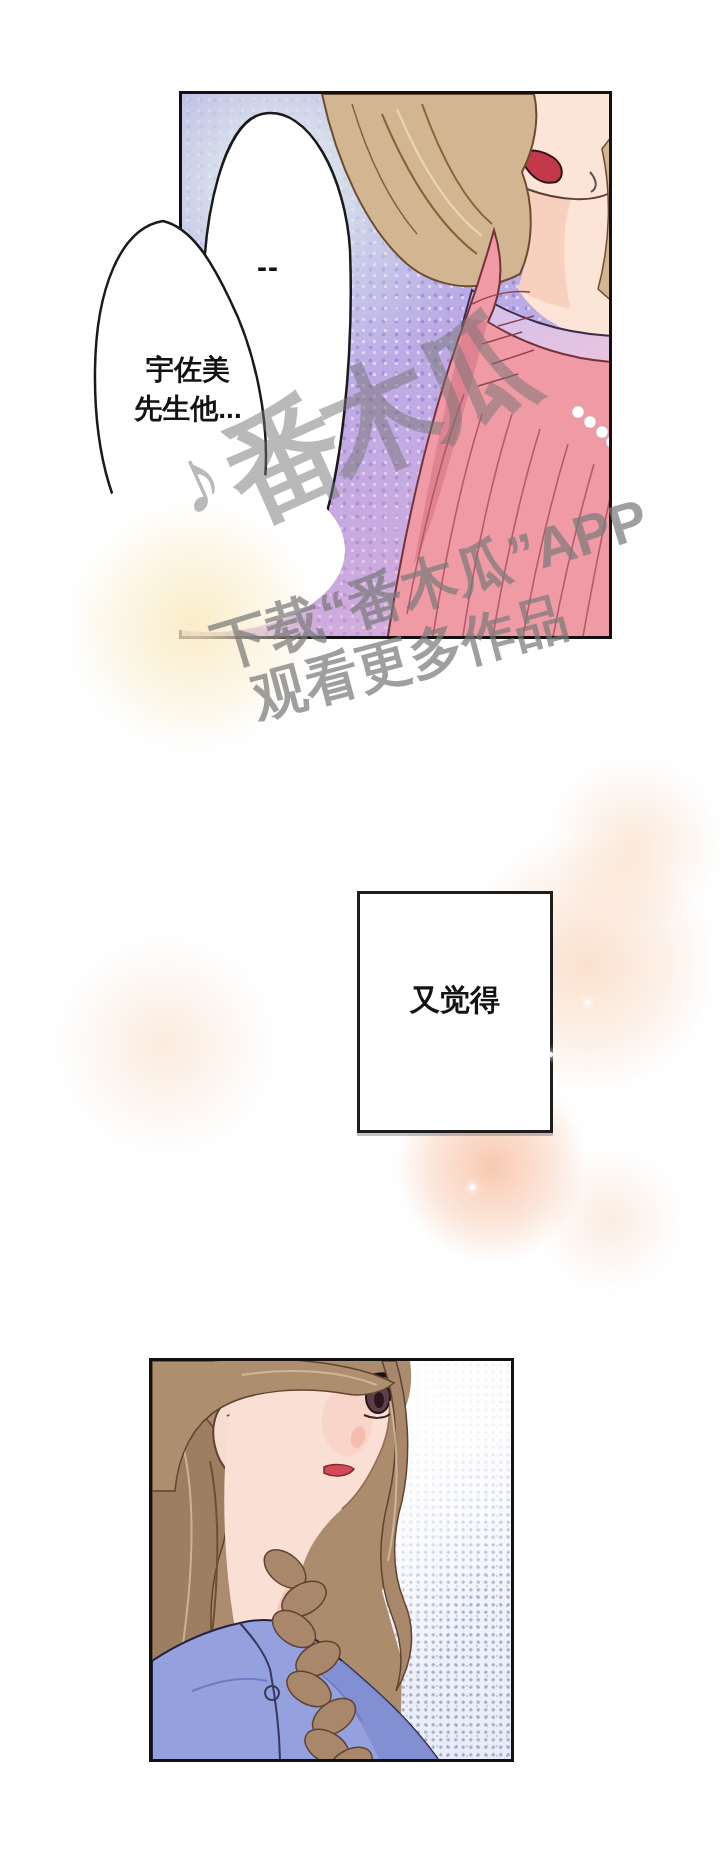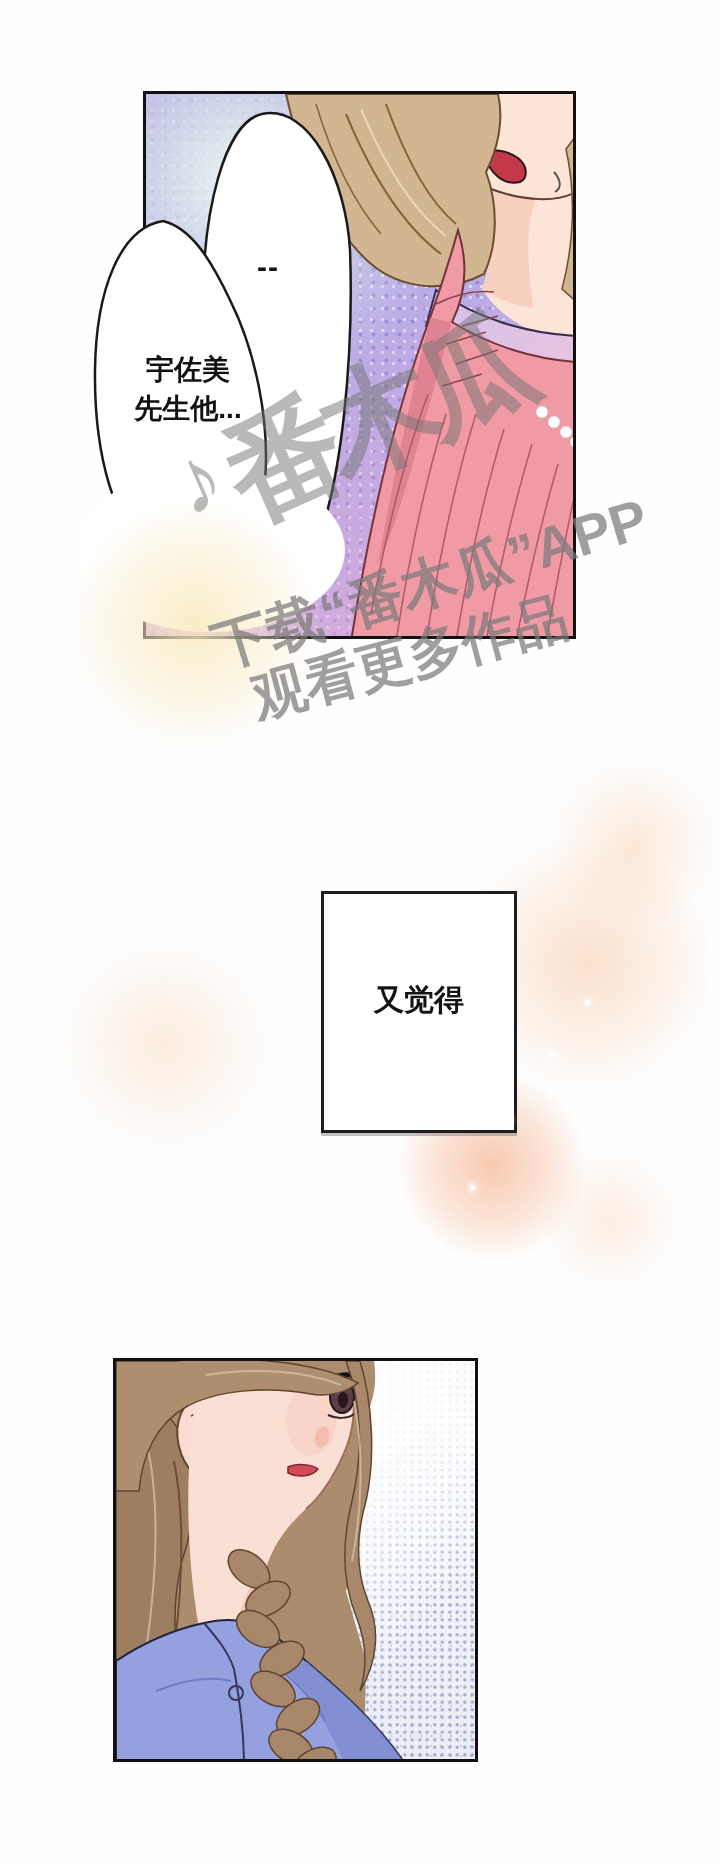--- a/index.html
+++ b/index.html
@@ -1,21 +1,21 @@
 <!DOCTYPE html>
 <html><head>
 <meta charset="utf-8">
 <style>
   html,body{margin:0;padding:0;background:#ffffff;}
   .page{
     position:relative; width:720px; height:1864px; margin:0 auto;
     background:#fefefe; overflow:hidden;
     font-family:"Liberation Sans", sans-serif;
   }
-  .panel{ position:absolute; border:3px solid #111; box-sizing:border-box; overflow:hidden; }
+  .panel{ position:absolute; border:3px solid #111; box-sizing:border-box; overflow:hidden;margin-left:36px; }
 
   
   #panel1{
     left:143px; top:91px; width:433px; height:548px;
     background-color:#b9abe6;
     background-image:
       radial-gradient(circle at 22% 16%, rgba(236,248,240,.97) 0%, rgba(226,243,238,.6) 16%, rgba(226,243,238,0) 38%),
       linear-gradient(163deg, rgba(142,128,212,.38) 0%, rgba(185,165,230,0) 42%, rgba(232,168,212,.42) 82%, rgba(242,182,214,.62) 100%),
       radial-gradient(circle, rgba(255,255,255,.55) 1.3px, rgba(255,255,255,0) 2px),
       radial-gradient(circle, rgba(128,108,198,.55) 1.6px, rgba(128,108,198,0) 2.3px);

